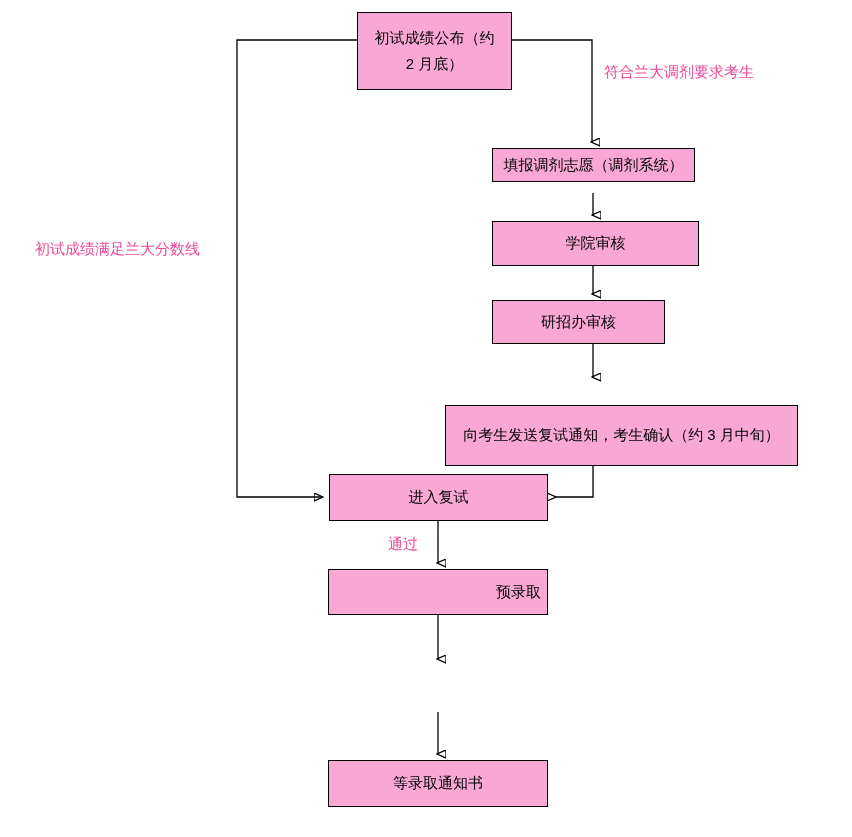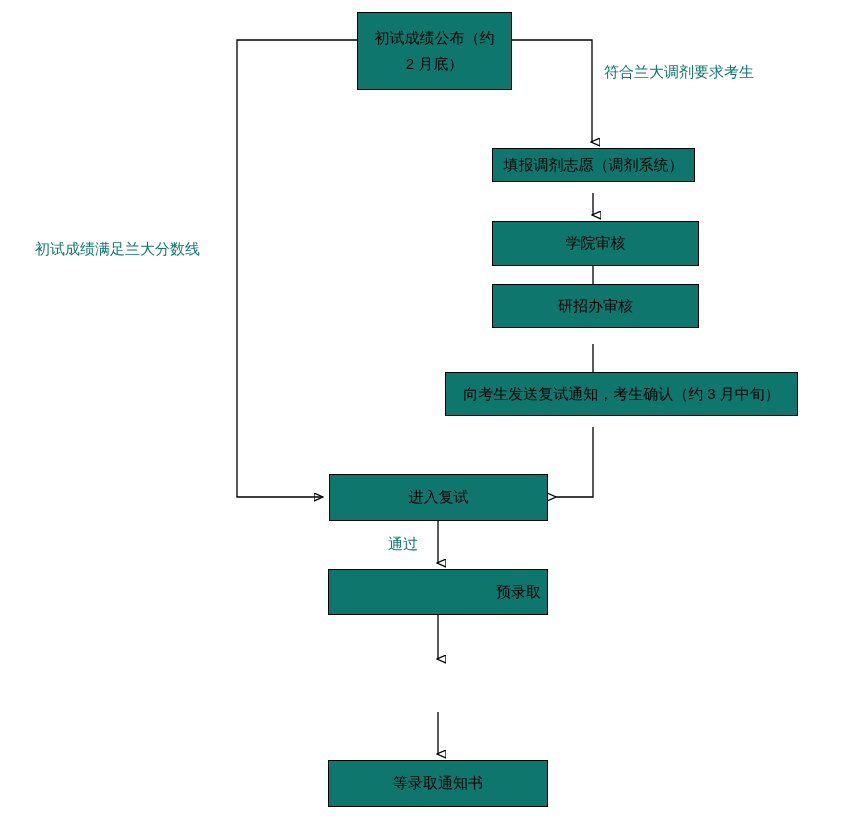--- a/index.html
+++ b/index.html
@@ -15,37 +15,37 @@
     position: relative;
     width: 852px;
     height: 837px;
     background: #ffffff;
     overflow: hidden;
   }
   .node {
     position: absolute;
     box-sizing: border-box;
     border: 1px solid #000000;
-    background: #0f766e;
+    background: #f9a8d4;
     display: flex;
     align-items: center;
     justify-content: center;
     text-align: center;
     font-size: 15px;
     line-height: 1.75;
     color: #000000;
     padding: 16px 6px;
     z-index: 3;
   }
   .node span { display: block; }
   .edge-label {
     position: absolute;
     font-size: 15px;
     line-height: 1.3;
-    color: #0f766e;
+    color: #ec4899;
     white-space: nowrap;
     z-index: 4;
   }
   svg.wires {
     position: absolute;
     left: 0;
     top: 0;
     width: 852px;
     height: 837px;
     z-index: 1;
@@ -101,25 +101,25 @@
   </div>
 
   <div class="node" style="left:492px; top:148px; width:203px; height:31px;">
     <span>填报调剂志愿（调剂系统）</span>
   </div>
 
   <div class="node" style="left:492px; top:221px; width:207px; height:45px;">
     <span>学院审核</span>
   </div>
 
-  <div class="node" style="left:492px; top:284px; width:207px; height:44px;align-items:center;">
+  <div class="node" style="left:492px; top:300px; width:173px; height:44px;align-items:center;">
     <span>研招办审核</span>
   </div>
 
-  <div class="node" style="left:445px; top:372px; width:353px; height:44px;justify-content:center;">
+  <div class="node" style="left:445px; top:405px; width:353px; height:61px;justify-content:center;">
     <span>向考生发送复试通知，考生确认（约 3 月中旬）</span>
   </div>
 
   <div class="node" style="left:329px; top:474px; width:219px; height:47px;">
     <span>进入复试</span>
   </div>
 
   <div class="node" style="left:328px; top:569px; width:220px; height:46px;justify-content:flex-end;">
     <span>预录取</span>
   </div>

